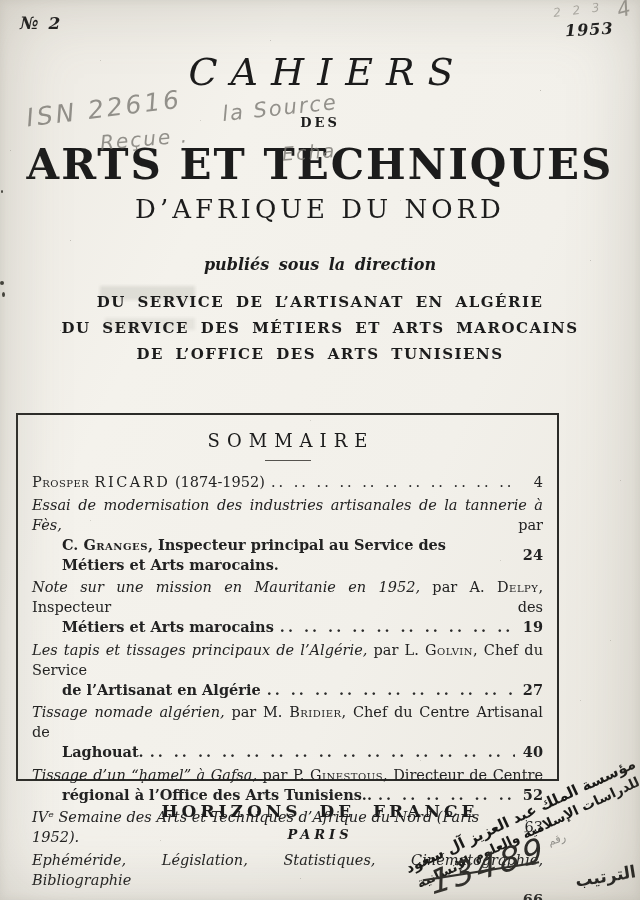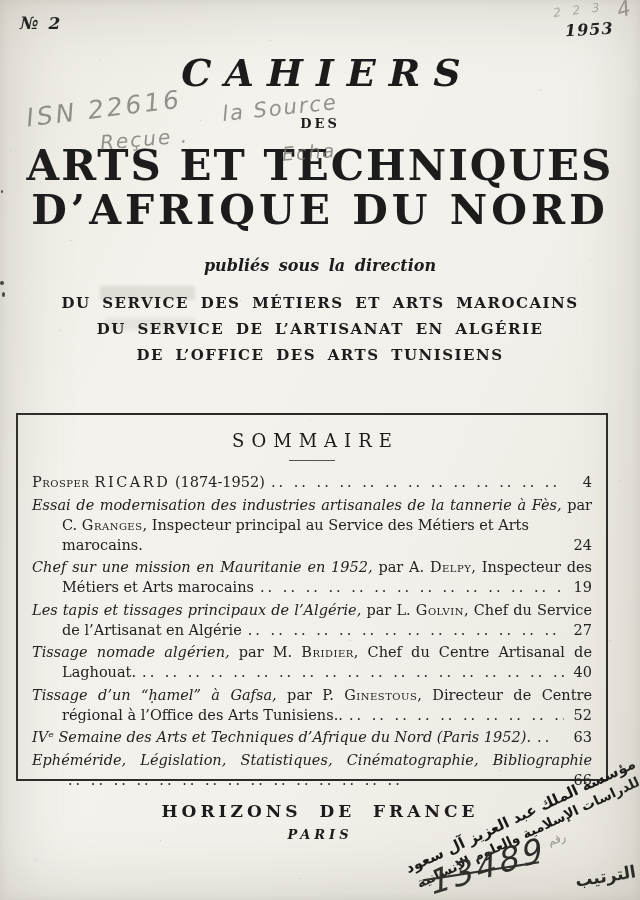--- a/index.html
+++ b/index.html
@@ -33,36 +33,36 @@
   .pencil{color:#7b7973;font-family:"DejaVu Sans",sans-serif;font-style:italic;opacity:.8;position:absolute;white-space:nowrap;z-index:3;}
   .pencil-tr{right:36px;top:3px;font-size:12px;letter-spacing:4px;transform:rotate(-7deg);opacity:.55;}
   .pencil-tr4{right:10px;top:-3px;font-size:21px;transform:rotate(-14deg);opacity:.7;}
   .hw-isn{left:26px;top:94px;font-size:25px;transform:rotate(-7deg);letter-spacing:3px;}
   .hw-recue{left:100px;top:127px;font-size:20px;transform:rotate(-5deg);letter-spacing:2px;}
   .hw-source{left:222px;top:96px;font-size:21px;transform:rotate(-6deg);letter-spacing:2px;}
   .hw-echa{left:282px;top:141px;font-size:19px;transform:rotate(-4deg);letter-spacing:2px;}
 
   
   .masthead{text-align:center;padding-top:50px;position:relative;z-index:2;}
-  .t-cahiers{font-size:38px;font-style:italic;font-weight:bold;letter-spacing:13px;padding-left:15px;}
+  .t-cahiers{font-size:38px;font-style:italic;font-weight:normal;letter-spacing:13px;padding-left:15px;}
   .t-des{font-size:13px;font-weight:bold;letter-spacing:3px;margin-top:21px;}
   .t-arts{font-size:42px;font-weight:bold;letter-spacing:2px;margin-top:12px;line-height:46px;}
-  .t-afrique{font-size:41px;font-weight:bold;letter-spacing:4px;line-height:42px;}
+  .t-afrique{font-size:26px;font-weight:normal;letter-spacing:4px;line-height:42px;}
   .t-direction{font-size:16px;font-style:italic;font-weight:bold;margin-top:25px;word-spacing:4px;}
   .t-services{font-size:15px;font-weight:bold;letter-spacing:1.5px;line-height:26px;margin-top:15px;word-spacing:5px;}
 
   
-  .sommaire{position:absolute;left:16px;top:413px;width:592px;height:368px;border:2px solid #2b2b28;
+  .sommaire{position:absolute;left:16px;top:413px;width:543px;height:368px;border:2px solid #2b2b28;
     box-sizing:border-box;padding:15px 14px 0 14px;z-index:2;}
   .sommaire-title{text-align:center;font-size:18px;letter-spacing:7px;padding-left:7px;font-weight:500;}
   .sommaire-rule{width:46px;height:1px;background:#55534e;margin:9px auto 11px auto;}
   .toc-entry{font-size:14.5px;line-height:20px;margin-bottom:2.5px;color:#222;}
   .toc-line:not(.last){text-align:justify;text-align-last:justify;}
-  .toc-line.indent{padding-left:30px;}
-  .toc-line.last{display:flex;align-items:flex-end;}
+  .toc-line.indent{padding-left:30px;font-weight:bold;}
+  .toc-line.last{display:flex;align-items:center;}
   .leader{flex:1;overflow:hidden;white-space:nowrap;letter-spacing:3px;margin:0 6px;color:#2a2a2a;min-width:0;}
   .page-num{min-width:22px;text-align:right;}
   .sg-i{font-style:italic;}
   .sg-sc{font-variant:small-caps;letter-spacing:.5px;}
   .sg-cs{letter-spacing:2.5px;}
   .sg-r{}
 
   
   .publisher{position:absolute;left:0;right:0;top:801px;text-align:center;z-index:2;}
   .pub-name{font-size:17px;font-weight:bold;letter-spacing:4px;word-spacing:8px;}
@@ -104,22 +104,22 @@
   <div class="pencil hw-source">la Source</div>
   <div class="pencil hw-echa">Echa</div>
 
   <div class="masthead">
     <div class="t-cahiers">CAHIERS</div>
     <div class="t-des">DES</div>
     <div class="t-arts">ARTS ET TECHNIQUES</div>
     <div class="t-afrique">D’AFRIQUE DU NORD</div>
     <div class="t-direction">publiés sous la direction</div>
     <div class="t-services">
+      <div>DU SERVICE DE L’ARTISANAT EN ALGÉRIE</div>
       <div>DU SERVICE DES MÉTIERS ET ARTS MAROCAINS</div>
-      <div>DU SERVICE DE L’ARTISANAT EN ALGÉRIE</div>
       <div>DE L’OFFICE DES ARTS TUNISIENS</div>
     </div>
   </div>
 
   <div class="sommaire">
     <div class="sommaire-title">SOMMAIRE</div>
     <div class="sommaire-rule"></div>
     <div>
         <div class="toc-entry">
           <div class="toc-line last">
@@ -130,21 +130,21 @@
         </div>
         <div class="toc-entry">
           <div class="toc-line"><span class="toc-text"><span class="sg-i">Essai de modernisation des industries artisanales de la tannerie à Fès,</span><span class="sg-r"> par</span></span></div>
           <div class="toc-line indent last">
             <span class="toc-text"><span class="sg-r">C. </span><span class="sg-sc">Granges</span><span class="sg-r">, Inspecteur principal au Service des Métiers et Arts marocains.</span></span>
             <span class="leader"></span>
             <span class="page-num">24</span>
           </div>
         </div>
         <div class="toc-entry">
-          <div class="toc-line"><span class="toc-text"><span class="sg-i">Chef sur une mission en Mauritanie en 1952,</span><span class="sg-r"> par A. </span><span class="sg-sc">Delpy</span><span class="sg-r">, Inspecteur des</span></span></div>
+          <div class="toc-line"><span class="toc-text"><span class="sg-i">Note sur une mission en Mauritanie en 1952,</span><span class="sg-r"> par A. </span><span class="sg-sc">Delpy</span><span class="sg-r">, Inspecteur des</span></span></div>
           <div class="toc-line indent last">
             <span class="toc-text"><span class="sg-r">Métiers et Arts marocains</span></span>
             <span class="leader">.. .. .. .. .. .. .. .. .. .. .. .. .. .. .. .. ..</span>
             <span class="page-num">19</span>
           </div>
         </div>
         <div class="toc-entry">
           <div class="toc-line"><span class="toc-text"><span class="sg-i">Les tapis et tissages principaux de l’Algérie,</span><span class="sg-r"> par L. </span><span class="sg-sc">Golvin</span><span class="sg-r">, Chef du Service</span></span></div>
           <div class="toc-line indent last">
             <span class="toc-text"><span class="sg-r">de l’Artisanat en Algérie</span></span>

